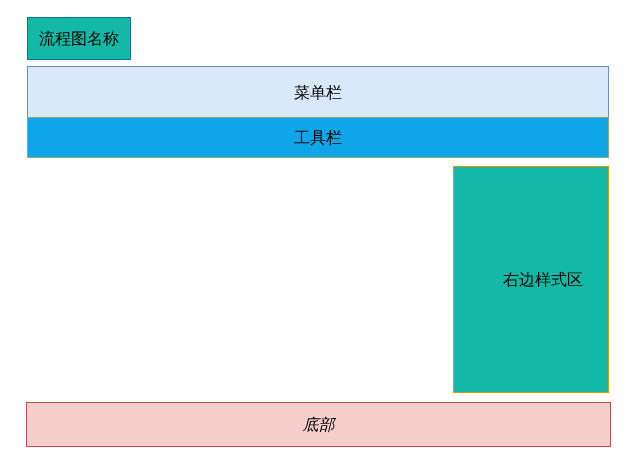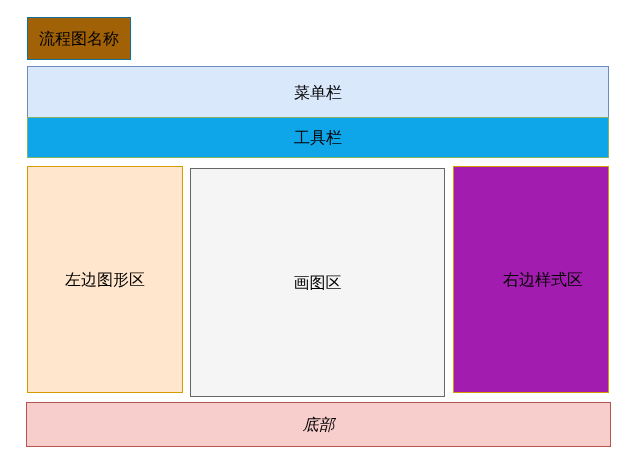--- a/index.html
+++ b/index.html
@@ -37,41 +37,35 @@
   .box-left-panel   { left: 27px;  top: 166px; width: 156px; height: 227px; }
   .box-drawing-area { left: 190px; top: 168px; width: 255px; height: 229px; }
   .box-right-panel  { left: 453px; top: 166px; width: 156px; height: 227px; }
   .box-bottom       { left: 26px;  top: 402px; width: 585px; height: 45px; font-style: italic; }
 </style>
 </head>
 <body>
 
 <div class="stage">
 
-  <div class="shape box-title" style="background-color: #a16207; border-color: rgb(16, 115, 158);">
+  <div class="shape box-title" style="background-color: #14b8a6; border-color: rgb(16, 115, 158);">
     <span class="label">流程图名称</span>
   </div>
 
   <div class="shape box-menu" style="background-color: rgb(218, 232, 252); border-color: rgb(108, 142, 191);">
     <span class="label">菜单栏</span>
   </div>
 
   <div class="shape box-toolbar" style="background-color: #0ea5e9; border-color: rgb(130, 179, 102);">
     <span class="label">工具栏</span>
   </div>
 
-  <div class="shape box-left-panel" style="background-color: rgb(255, 230, 204); border-color: rgb(215, 155, 0);">
-    <span class="label">左边图形区</span>
-  </div>
 
-  <div class="shape box-drawing-area" style="background-color: rgb(245, 245, 245); border-color: rgb(102, 102, 102);">
-    <span class="label">画图区</span>
-  </div>
 
-  <div class="shape box-right-panel" style="background-color: #a21caf; border-color: rgb(215, 155, 0); padding-left: 24px;">
+  <div class="shape box-right-panel" style="background-color: #14b8a6; border-color: rgb(215, 155, 0); padding-left: 24px;">
     <span class="label">右边样式区</span>
   </div>
 
   <div class="shape box-bottom" style="background-color: rgb(248, 206, 204); border-color: rgb(184, 84, 80);">
     <span class="label">底部</span>
   </div>
 
 </div>
 
 </body></html>

